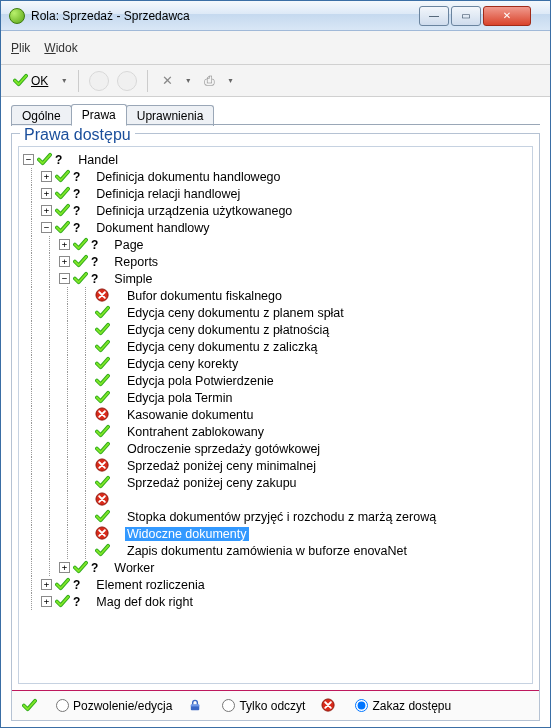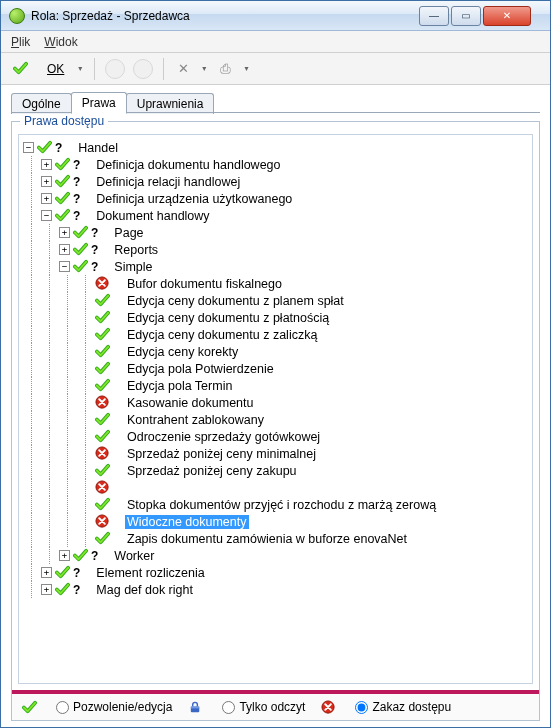--- a/index.html
+++ b/index.html
@@ -41,38 +41,38 @@
     display: flex; align-items: center; justify-content: center;
     font-size: 10px; color: #2a3f55;
     cursor: pointer;
   }
   .win-btn.close {
     width: 48px;
     background: linear-gradient(to bottom, #f09a8e, #d9432b);
     color: #fff; border-color: #a02a18;
   }
   .menubar {
-    height: 22px;
+    height: 34px;
     padding: 0 10px;
     display: flex; align-items: center; gap: 14px;
     border-bottom: 1px solid #d0d0d0;
     background: #f4f4f4;
     color: #333;
   }
   .menubar span { cursor: pointer; }
   .menubar span u { text-decoration: underline; }
   .toolbar {
     height: 32px;
     padding: 0 8px;
     display: flex; align-items: center; gap: 8px;
     border-bottom: 1px solid #d0d0d0;
     background: #f4f4f4;
   }
   .ok-btn {
-    display: flex; align-items: center; gap: 16px;
+    display: flex; align-items: center; gap: 0;
     cursor: pointer; padding: 2px 4px;
   }
   .nav-btn {
     width: 20px; height: 20px;
     border-radius: 50%;
     border: 1px solid #bbb;
     background: #eee; opacity: 0.5;
   }
   .tool-icon {
     width: 18px; height: 18px;
@@ -116,21 +116,21 @@
   .groupbox {
     margin: 8px 10px 6px 10px;
     flex: 1;
     border: 1px solid #b5c2d3;
     position: relative;
     display: flex; flex-direction: column;
   }
   .groupbox-title {
     position: absolute; top: -8px; left: 8px;
     background: #fff; padding: 0 4px;
-    color: #1a4e9b; font-size: 12px;
+    color: #1a4e9b; font-size: 16px;
   }
 
   .tree-wrap {
     flex: 1; margin: 12px 6px 6px 6px;
     border: 1px solid #c6d2e1;
     background: #fff;
     overflow-y: scroll;
     position: relative;
   }
   .tree {
@@ -163,21 +163,21 @@
     display: inline-flex; align-items:center; justify-content:center;
   }
   .qmark { font-weight:bold; color:#000; margin-right:2px; font-size:12px; }
   .node .label { padding: 0 2px; margin-left: 12px; }
   .node.selected .label { background:#3399ff; color:#fff; }
 
   .footer {
     height: 30px;
     display:flex; align-items:center; gap:16px;
     padding: 0 10px;
-    border-top: 4px solid #be185d;
+    border-top: 1px solid #be185d;
     background:#fafafa;
   }
   .footer .opt {
     display:flex; align-items:center; gap:4px;
   }
   .footer input[type=radio] { margin:0; }
 
   
   .tree-wrap::-webkit-scrollbar { width: 17px; }
   .tree-wrap::-webkit-scrollbar-track { background:#f0f0f0; }

